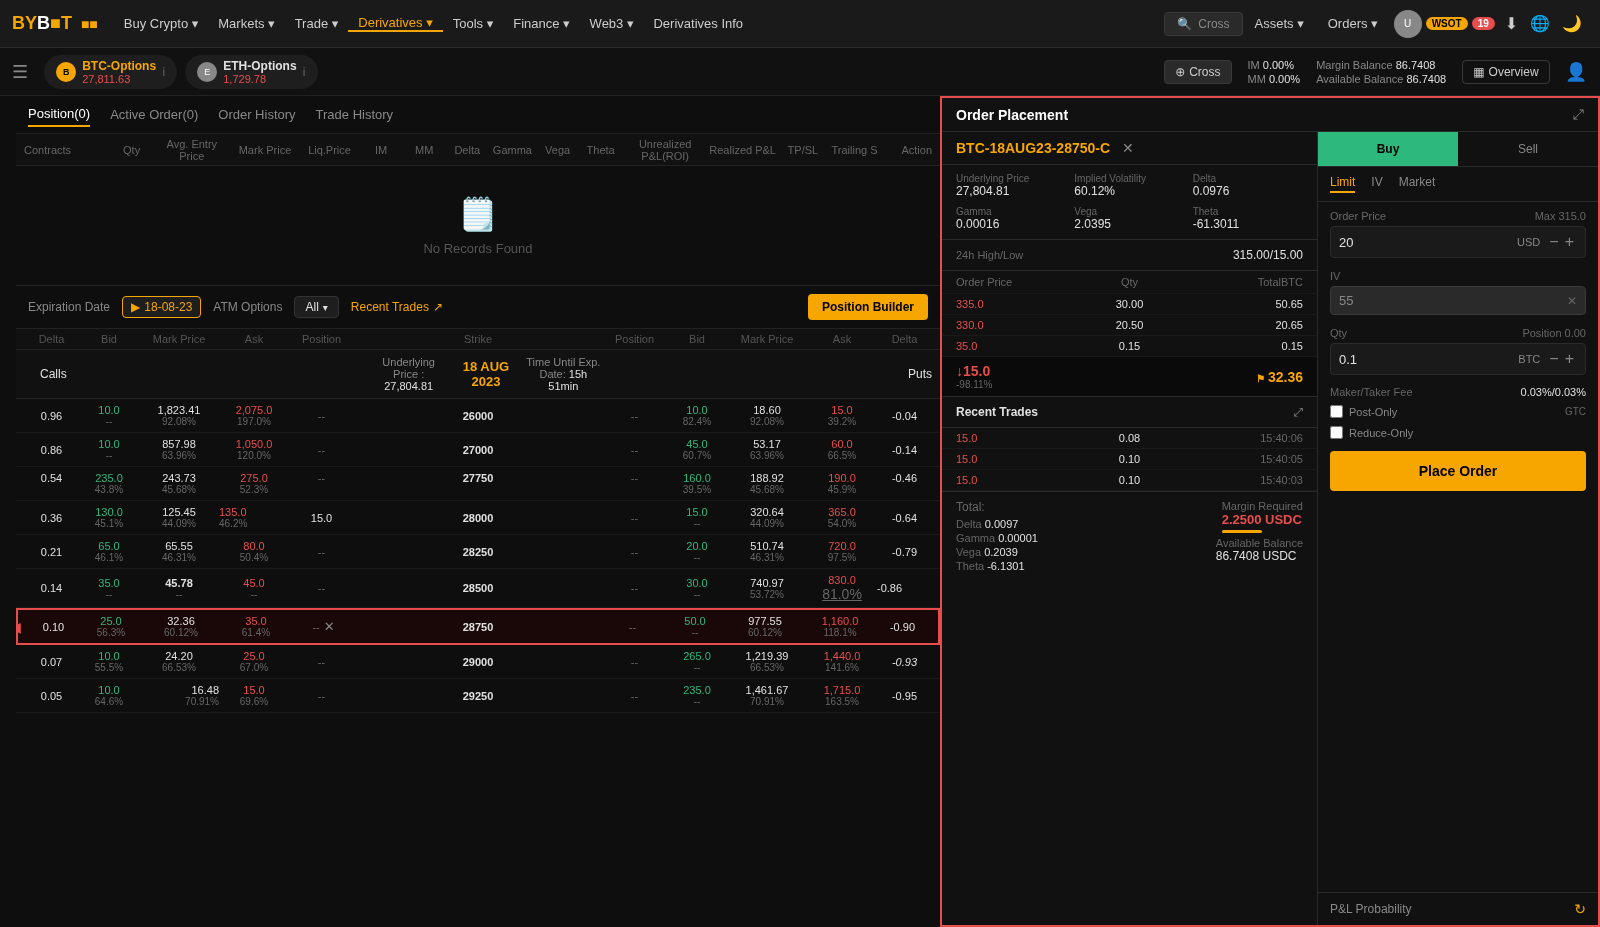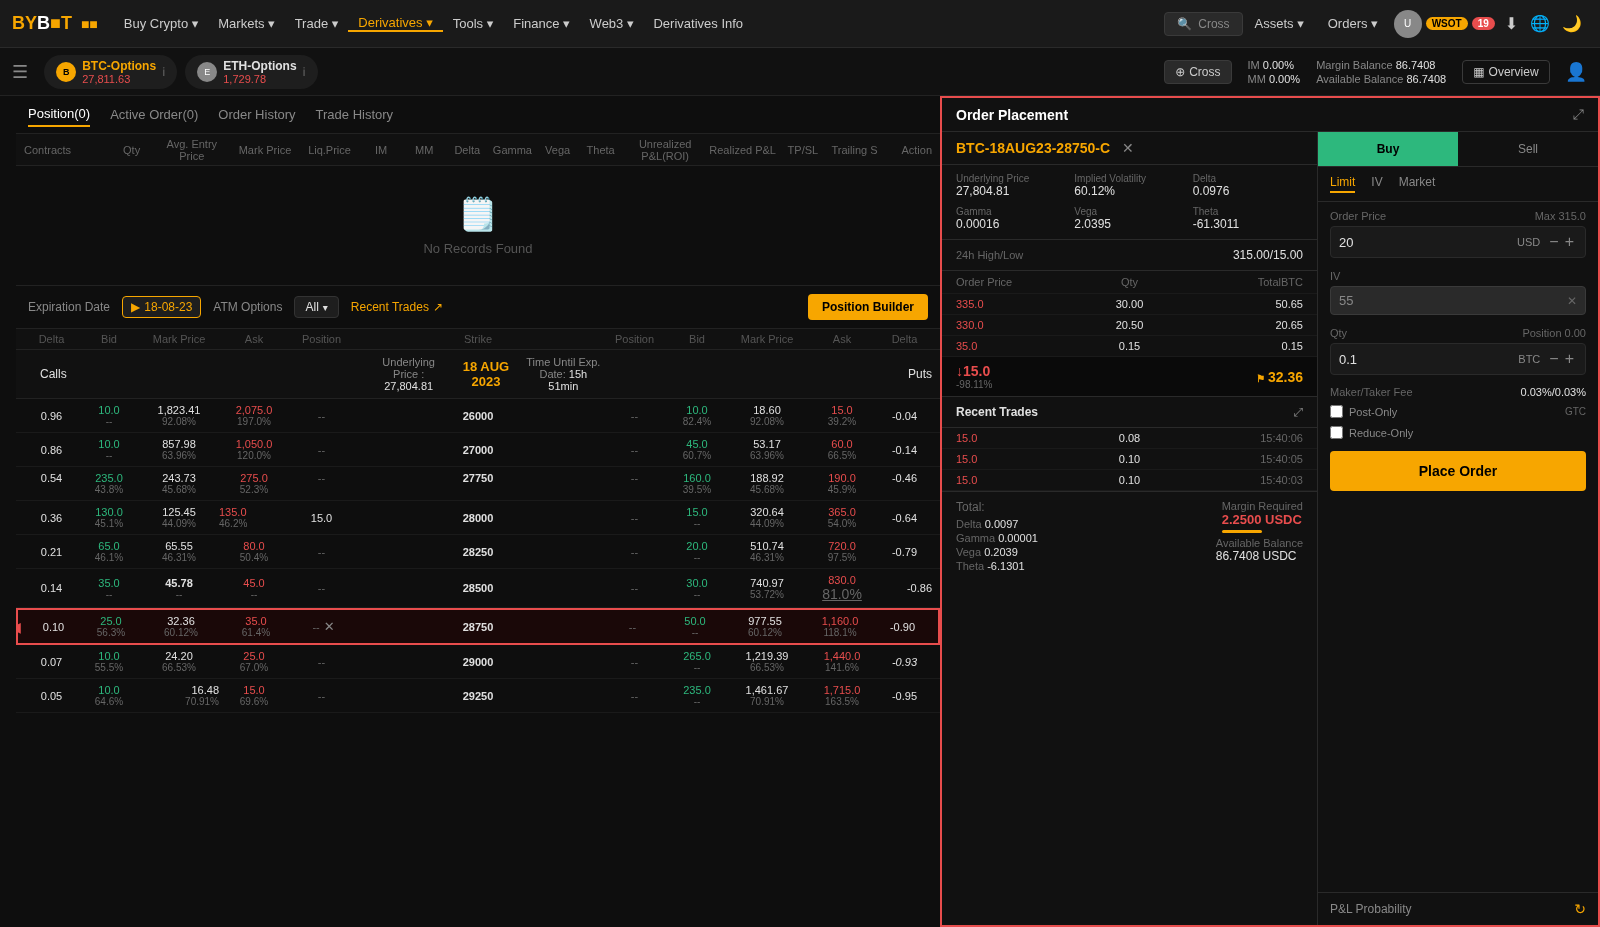--- a/index.html
+++ b/index.html
@@ -346,21 +346,21 @@
             <div style="color:#666;font-size:10px;">--</div>
           </div>
         <div style="width:80px;text-align:center;">
             <div style="color:#e0e0e0;">740.97</div>
             <div style="color:#666;font-size:10px;">53.72%</div>
           </div>
         <div style="width:70px;text-align:center;cursor:pointer;">
             <div style="color:#e84d4d;">830.0</div>
             <div style="color:#666;font-size:14px;text-decoration:underline;">81.0%</div>
           </div>
-        <div style="width:55px;text-align:right;color:#e0e0e0;">-0.86</div>
+        <div style="width:55px;text-align:left;color:#e0e0e0;">-0.86</div>
       </div>
 
       <div style="display:flex;align-items:center;padding:5px 8px;border:2px solid #e84d4d;font-size:11px;background:#1a0808;cursor:pointer;position:relative;">
 
         <div style="position:absolute;left:-8px;top:50%;transform:translateY(-50%);color:#e84d4d;font-size:14px;">◀</div>
         <div style="width:55px;text-align:center;color:#e0e0e0;">0.10</div>
         <div style="width:60px;text-align:center;cursor:pointer;">
             <div style="color:#2db87d;">25.0</div>
             <div style="color:#666;font-size:10px;">56.3%</div>
           </div>

